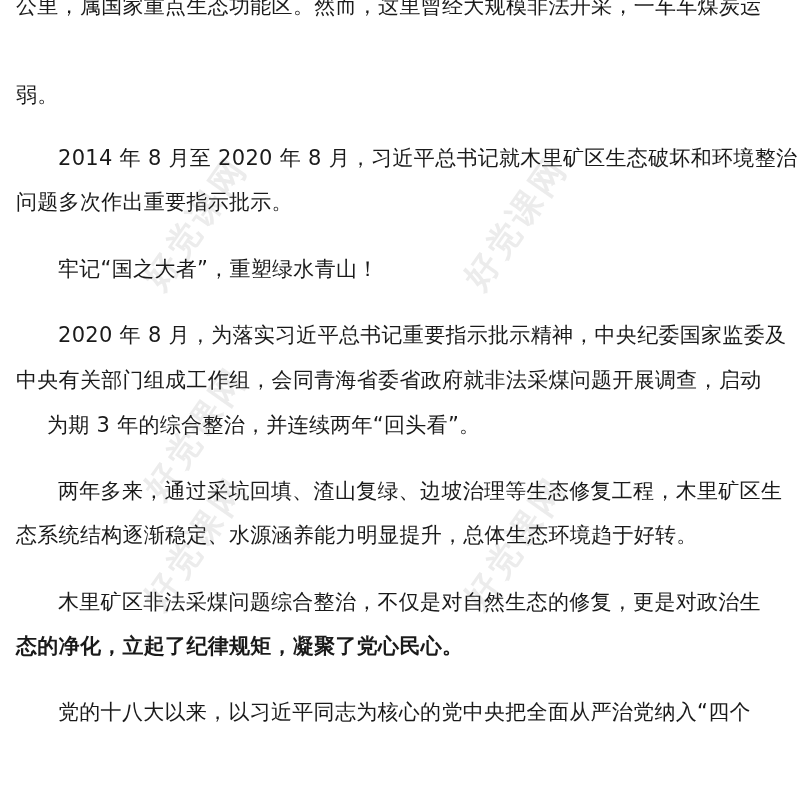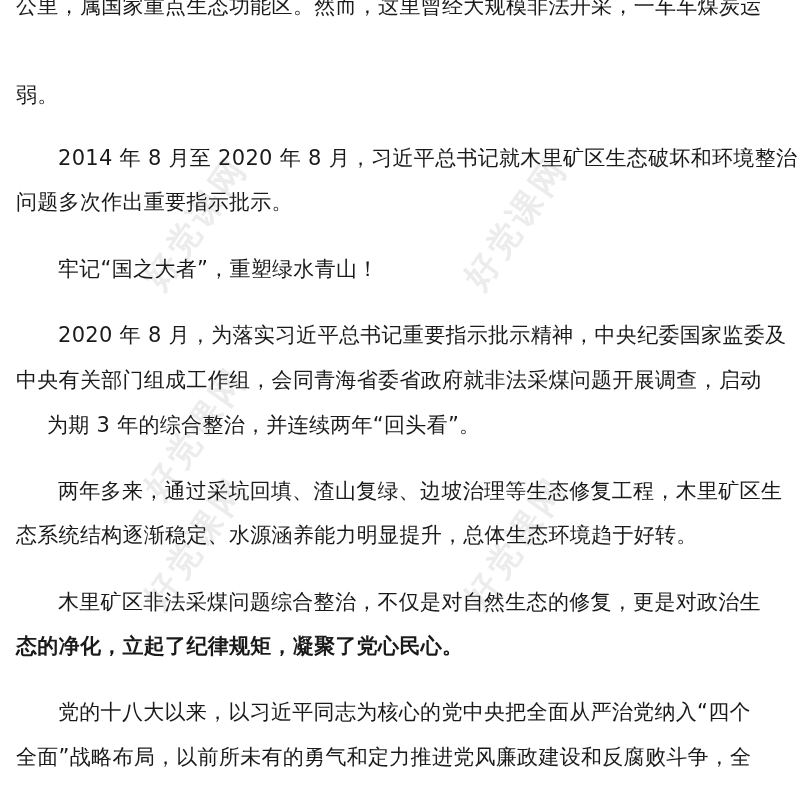--- a/index.html
+++ b/index.html
@@ -59,14 +59,13 @@
     <div class="line" style="top: 190px;">问题多次作出重要指示批示。</div>
     <div class="line indent" style="top: 257px;">牢记“国之大者”，重塑绿水青山！</div>
     <div class="line indent" style="top: 323px;">2020 年 8 月，为落实习近平总书记重要指示批示精神，中央纪委国家监委及</div>
     <div class="line" style="top: 368px;">中央有关部门组成工作组，会同青海省委省政府就非法采煤问题开展调查，启动</div>
     <div class="line" style="top: 413px; margin-left: 31px;">为期 3 年的综合整治，并连续两年“回头看”。</div>
     <div class="line indent" style="top: 479px;">两年多来，通过采坑回填、渣山复绿、边坡治理等生态修复工程，木里矿区生</div>
     <div class="line" style="top: 523px;">态系统结构逐渐稳定、水源涵养能力明显提升，总体生态环境趋于好转。</div>
     <div class="line indent" style="top: 590px;">木里矿区非法采煤问题综合整治，不仅是对自然生态的修复，更是对政治生</div>
     <div class="line" style="top: 634px; font-weight: bold;">态的净化，立起了纪律规矩，凝聚了党心民心。</div>
     <div class="line indent" style="top: 700px;">党的十八大以来，以习近平同志为核心的党中央把全面从严治党纳入“四个</div>
-    <div class="line" style="top: 745px;">全面”战略布局，以前所未有的勇气和定力推进党风廉政建设和反腐败斗争，全</div>
   </div>
 
 </body></html>

